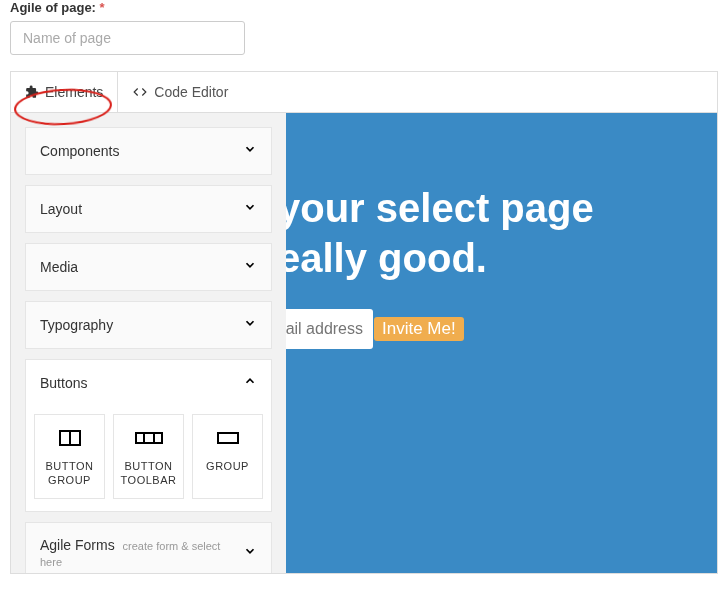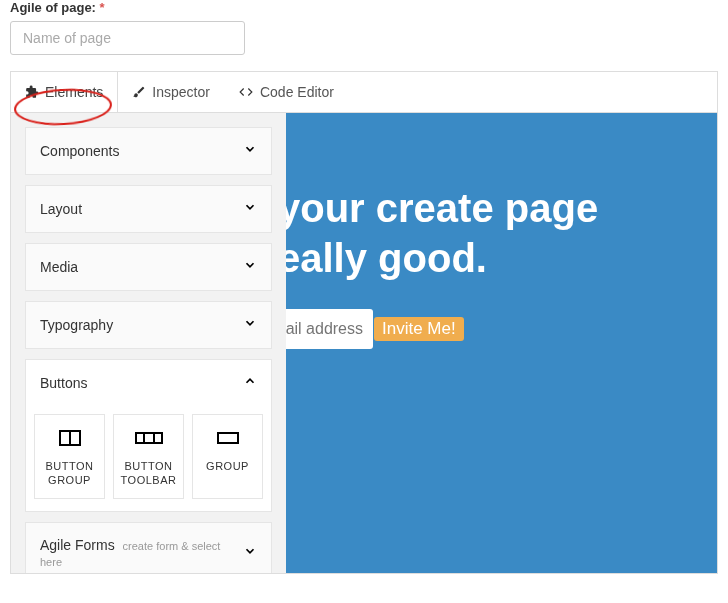--- a/index.html
+++ b/index.html
@@ -186,28 +186,20 @@
 </div>
 
 <div class="tabs-wrap">
   <div class="tab active">
     <span class="tab-icon puzzle-icon">
       <svg width="14" height="14" viewBox="0 0 24 24" fill="#333">
           <path d="M20.5 11H19V7a2 2 0 0 0-2-2h-4V3.5a2.5 2.5 0 1 0-5 0V5H4a2 2 0 0 0-2 2v3.8h1.5a2.7 2.7 0 0 1 0 5.4H2V20a2 2 0 0 0 2 2h3.8v-1.5a2.7 2.7 0 0 1 5.4 0V22H17a2 2 0 0 0 2-2v-4h1.5a2.5 2.5 0 1 0 0-5Z"></path>
         </svg>
     </span>
     <span>Elements</span>
-  </div>
-  <div class="tab">
-    <span class="tab-icon brush-icon">
-      <svg width="14" height="14" viewBox="0 0 24 24" fill="#333">
-          <path d="M7 14c-1.66 0-3 1.34-3 3 0 1.31-1.16 2-2 2 .92 1.22 2.49 2 4 2 2.21 0 4-1.79 4-4 0-1.66-1.34-3-3-3Zm13.71-9.37-1.34-1.34a1 1 0 0 0-1.41 0L9 12.25 11.75 15l8.96-8.96a1 1 0 0 0 0-1.41Z"></path>
-        </svg>
-    </span>
-    <span>Inspector</span>
   </div>
   <div class="tab">
     <span class="tab-icon code-icon">
       <svg width="16" height="14" viewBox="0 0 24 24" fill="none" stroke="#333" stroke-width="2">
           <polyline points="16 18 22 12 16 6"></polyline>
           <polyline points="8 6 2 12 8 18"></polyline>
         </svg>
     </span>
     <span>Code Editor</span>
   </div>
@@ -313,21 +305,21 @@
               <polyline points="6 9 12 15 18 9"></polyline>
             </svg>
         </span>
       </div>
     </div>
 
   </div>
 
   <div class="canvas">
     <div class="hero">
-      <div>your create page</div>
+      <div>your select page</div>
       <div>eally good.</div>
     </div>
     <div class="form-row">
       <input class="email-input" placeholder="ail address" style="">
       <button class="invite-btn">Invite Me!</button>
     </div>
   </div>
 </div>
 
 </body></html>

